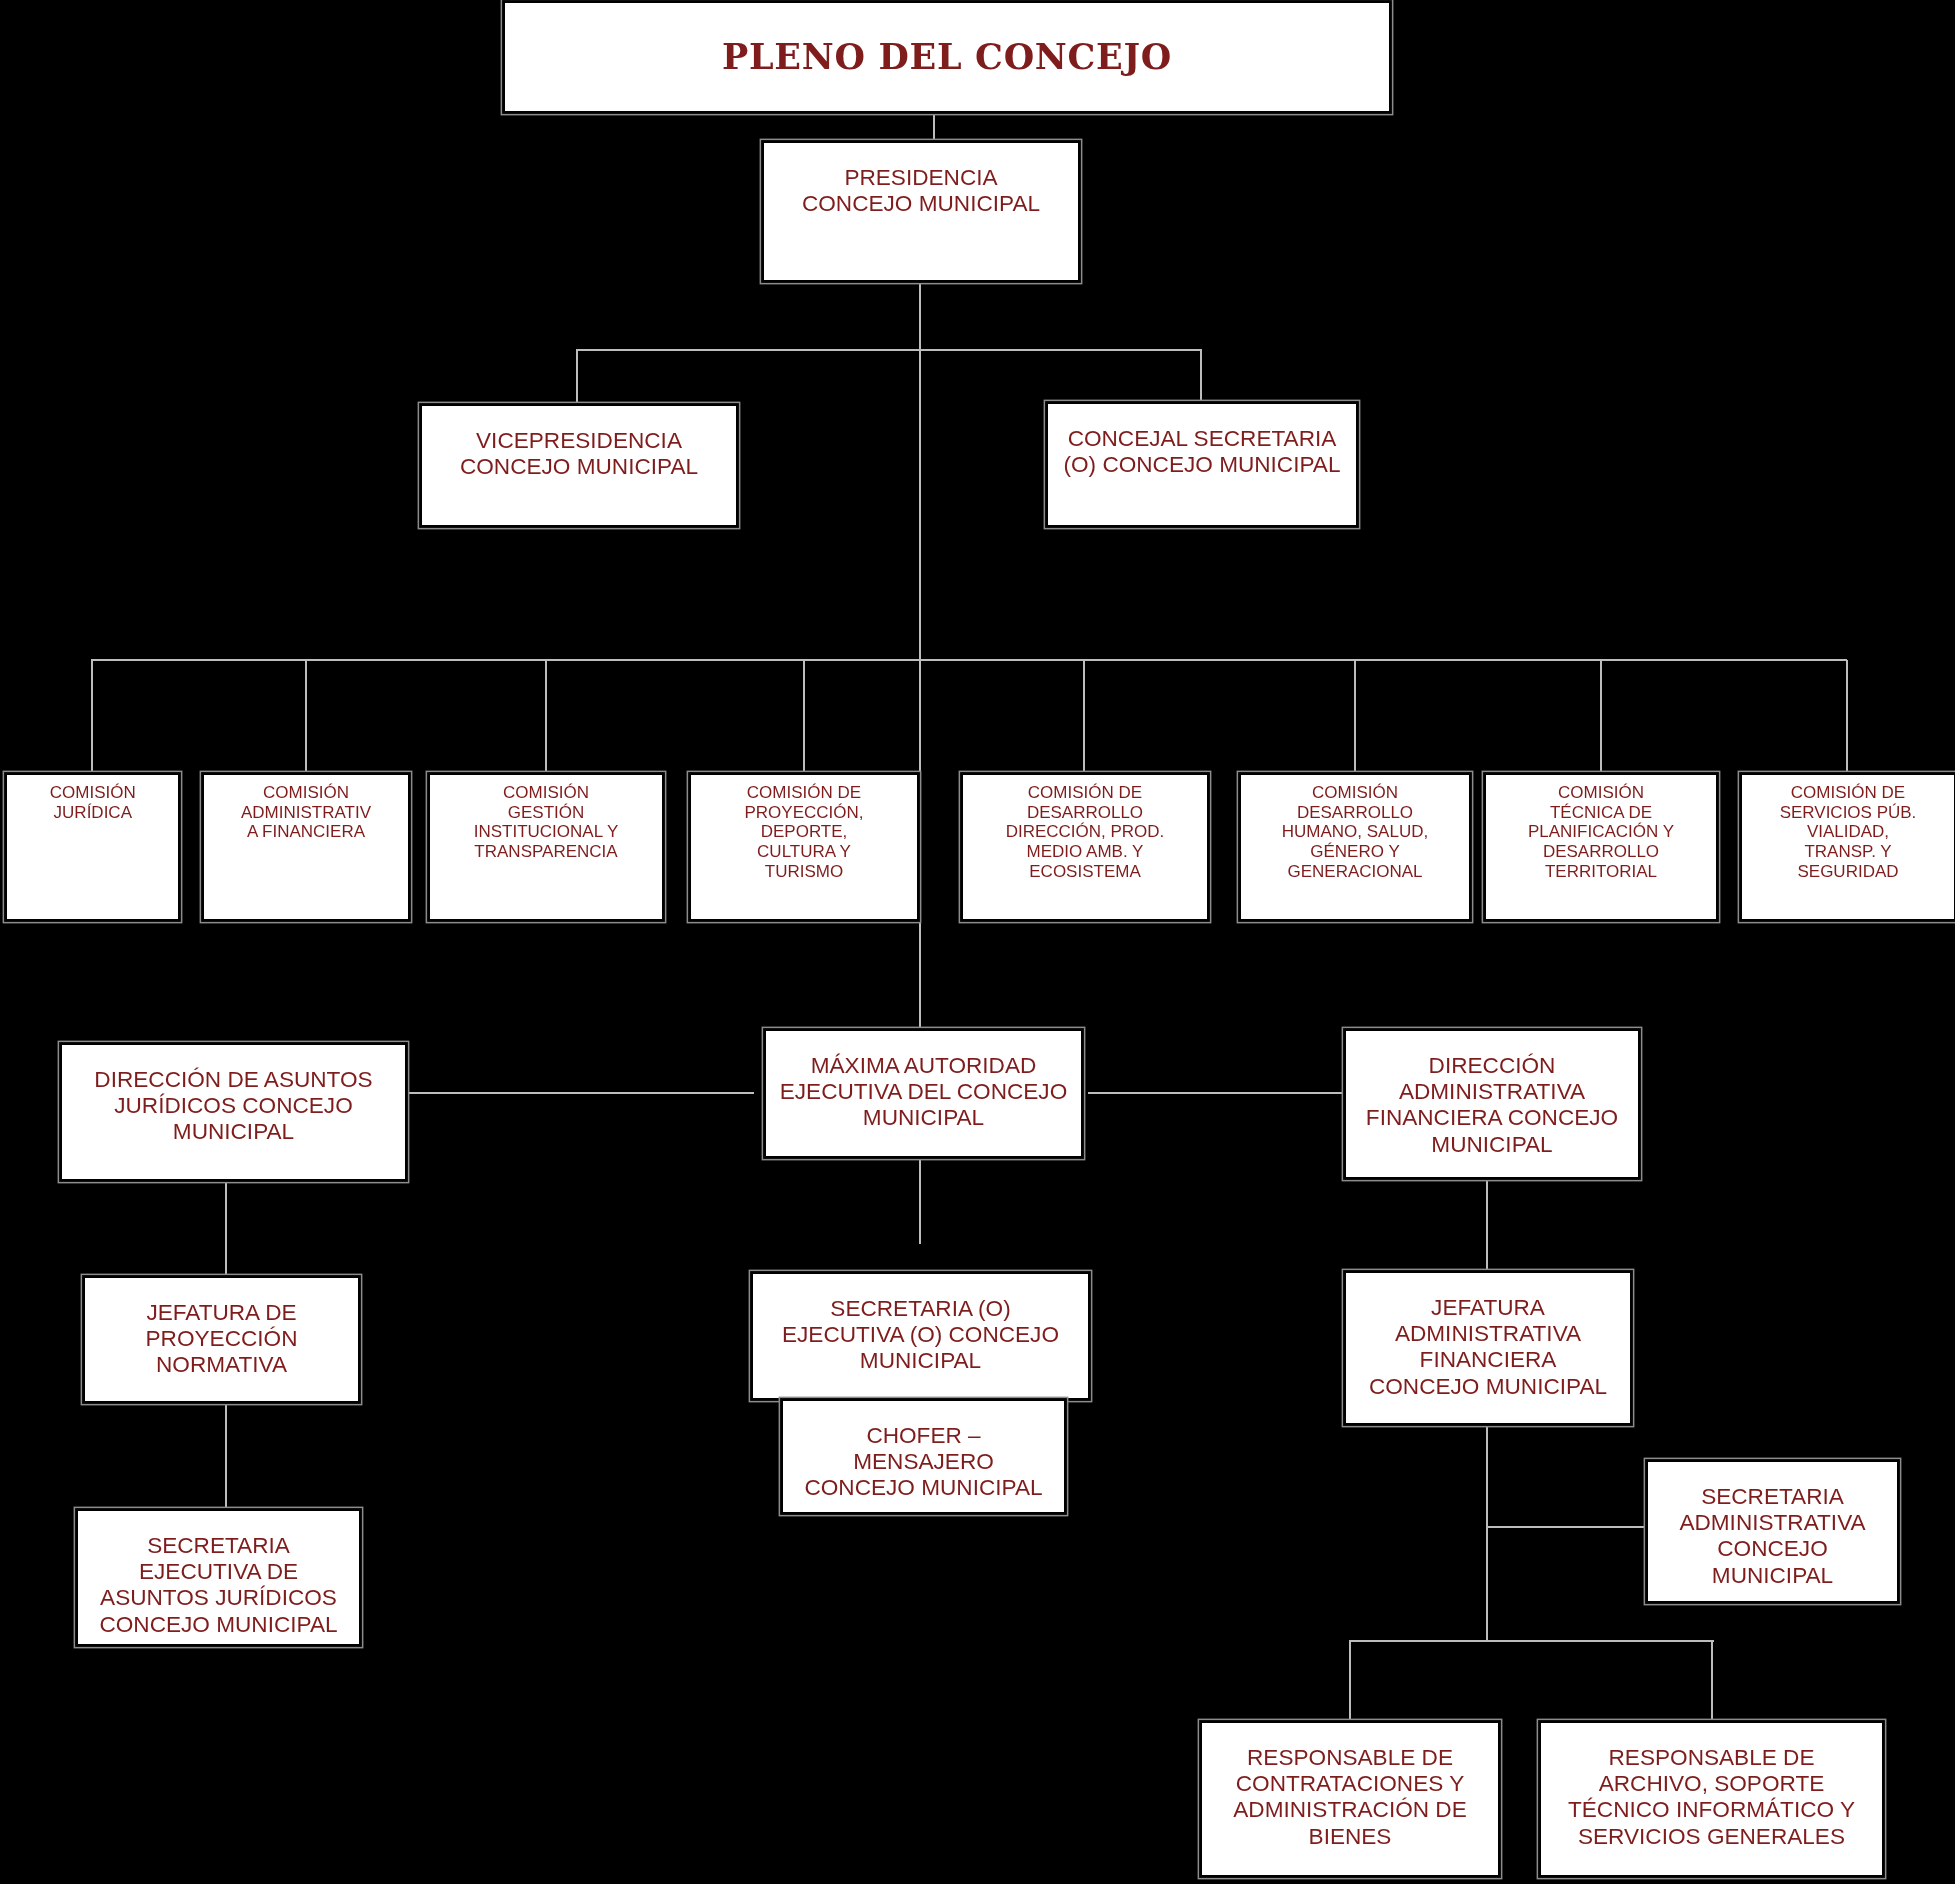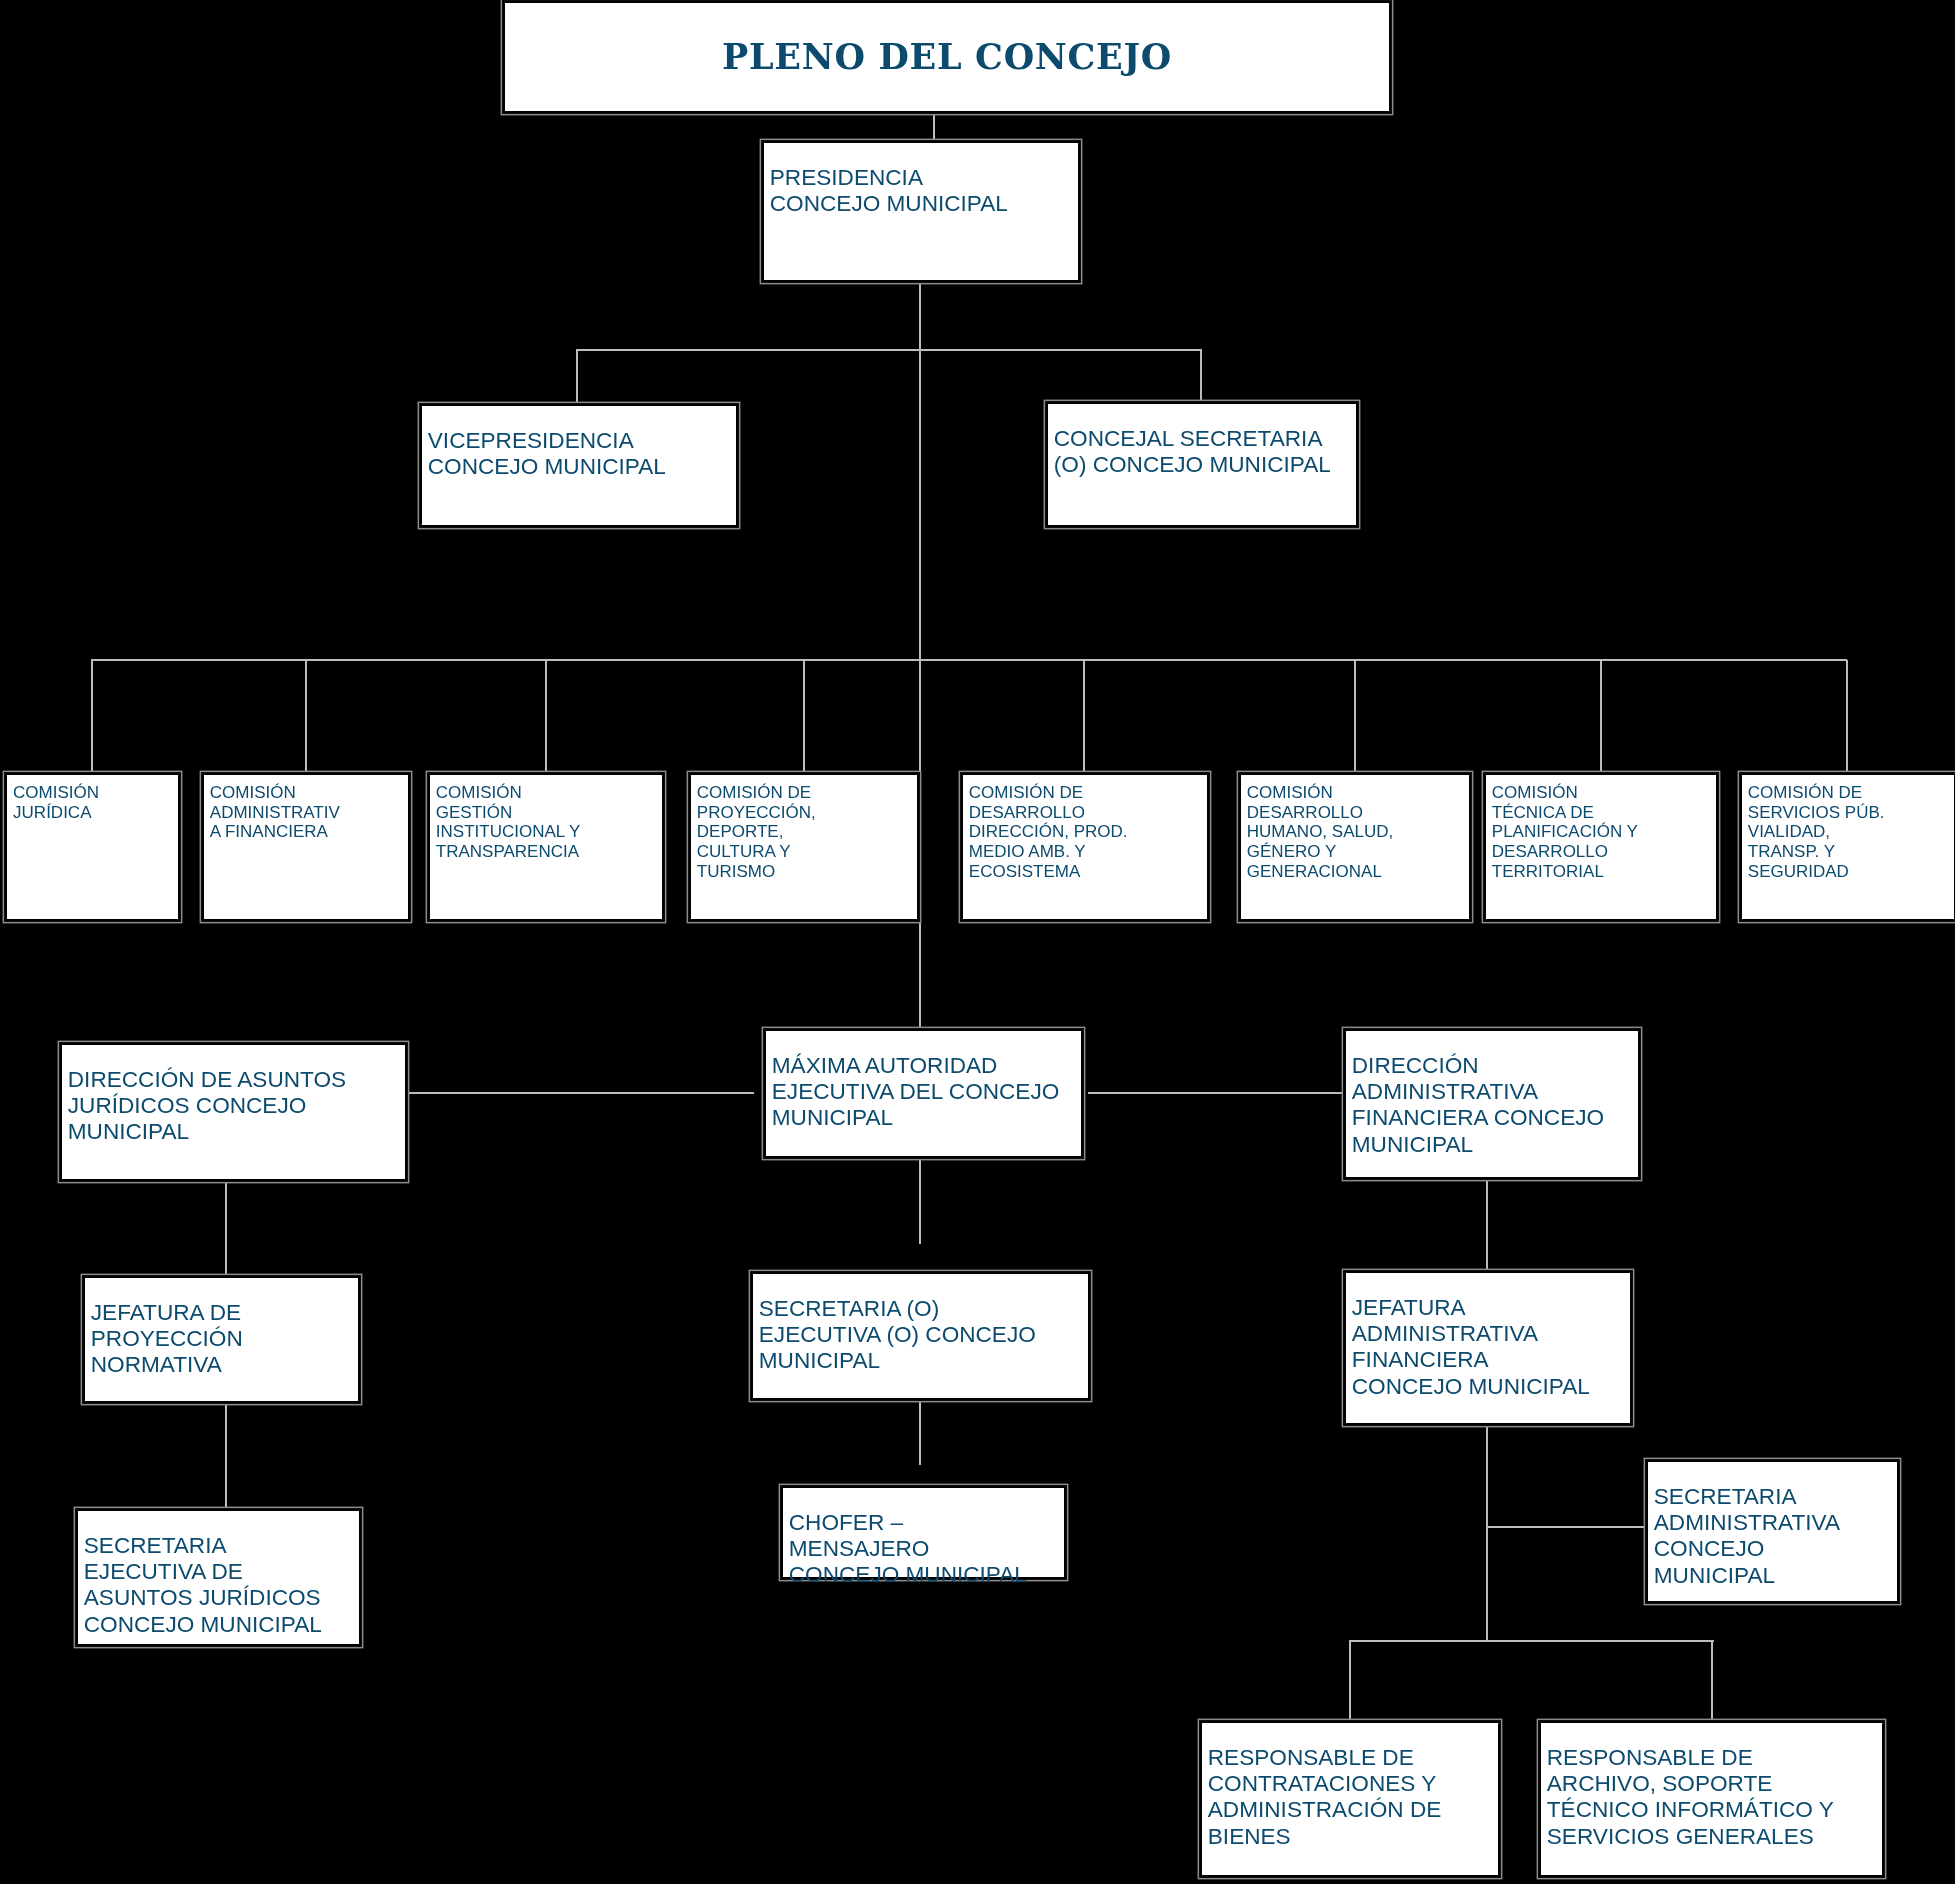--- a/index.html
+++ b/index.html
@@ -1,21 +1,21 @@
 <!DOCTYPE html>
 <html style="font-size:11.7px"><head>
 <meta charset="utf-8">
 <style>
   html,body{margin:0;padding:0;background:#000;}
   .canvas{
     position:relative;width:1955px;height:1885px;background:#000;overflow:hidden;
     font-family:"Liberation Sans",sans-serif;
   }
   .box{
-    position:absolute;background:#fff;color:#0c4a6e;text-align:left;box-sizing:border-box;
+    position:absolute;background:#fff;color:#7f1d1d;text-align:center;box-sizing:border-box;
     padding:22px 5.8px 0 5.8px;
     box-shadow:0 0 0 2.9px #000,0 0 0 4.4px #8c8c8c;
   }
   .box div{white-space:nowrap;line-height:1.16;}
   .fz-lg{font-size:22.6px;}
   .fz-sm{font-size:17px;padding-top:8px;}
   .title-box{
     display:flex;align-items:center;justify-content:center;padding:0;
     font-family:"DejaVu Serif",serif;font-weight:bold;font-size:35px;letter-spacing:0.7px;
   }
@@ -170,21 +170,21 @@
       <div>CONCEJO MUNICIPAL</div>
     </div>
 
   <div class="box fz-lg" style="left:78px;top:1511px;width:281px;height:133px">
       <div>SECRETARIA</div>
       <div>EJECUTIVA DE</div>
       <div>ASUNTOS JURÍDICOS</div>
       <div>CONCEJO MUNICIPAL</div>
     </div>
 
-  <div class="box fz-lg" style="left:783px;top:1488px;width:281px;height:89px">
+  <div class="box fz-lg" style="left:783px;top:1401px;width:281px;height:111px">
       <div>CHOFER –</div>
       <div>MENSAJERO</div>
       <div>CONCEJO MUNICIPAL</div>
     </div>
 
   <div class="box fz-lg" style="left:1648px;top:1462px;width:249px;height:139px">
       <div>SECRETARIA</div>
       <div>ADMINISTRATIVA</div>
       <div>CONCEJO</div>
       <div>MUNICIPAL</div>

